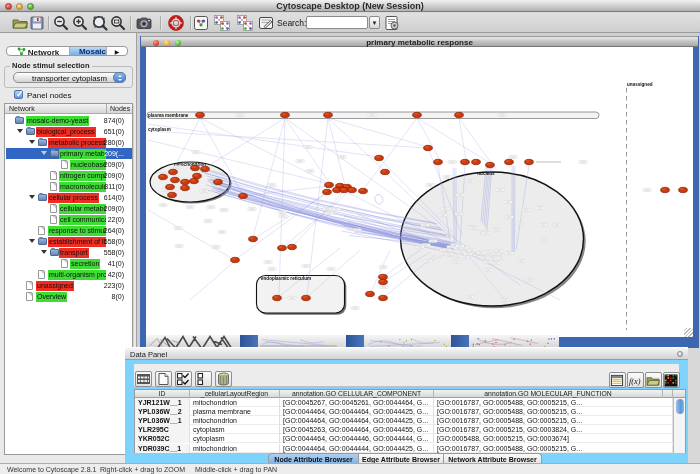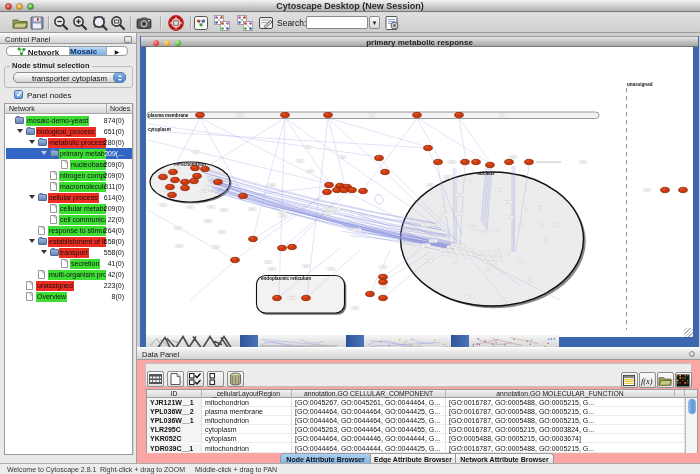--- a/index.html
+++ b/index.html
@@ -20,21 +20,21 @@
 #searchdd{position:absolute;left:369px;top:3px;width:11px;height:13px;background:linear-gradient(#fdfdfd,#d8d8d8);border:1px solid #8a8a8a;border-radius:2px;font-size:6px;text-align:center;line-height:13px;color:#222}
 
 #cpanel{left:0;top:33px;width:137px;height:430px;background:#e9e9e9;border-right:1px solid #a0a0a0}
 .phead{position:absolute;left:0;width:100%;height:11px;background:linear-gradient(#f6f6f6,#d2d2d2);border-top:1px solid #fff;border-bottom:1px solid #9c9c9c;font-size:7.5px;color:#222;line-height:11px}
 #cphead{top:0}
 #cphead span{margin-left:5px}
 .floatico{position:absolute;right:4px;top:2px;width:8px;height:7px;border:1px solid #8a8a8a;border-radius:1px;background:linear-gradient(#f8f8f8,#ccc)}
 
 #cptabs{position:absolute;left:6px;top:13px;width:122px;height:10px;background:#fff;border:1px solid #9a9a9a;border-radius:4px;overflow:hidden;display:flex}
 #tabNetwork{width:63px;height:100%;font-size:8px;font-weight:bold;color:#222;text-align:center;line-height:10px;border-right:1px solid #aaa}
-#tabMosaic{width:37px;height:100%;font-size:8px;font-weight:bold;color:#10316b;text-align:left;line-height:10px;background:linear-gradient(#bcd8f4,#7cb0e6);border-right:1px solid #aaa}
+#tabMosaic{width:37px;height:100%;font-size:8px;font-weight:bold;color:#10316b;text-align:right;line-height:10px;background:linear-gradient(#bcd8f4,#7cb0e6);border-right:1px solid #aaa}
 #tabArrow{flex:1;font-size:6px;text-align:center;line-height:10px;color:#111}
 
 #grpbox{position:absolute;left:4px;top:33px;width:129px;height:22px;border:1px solid #bbb;border-radius:3px}
 #grplbl{position:absolute;left:10px;top:28px;font-size:7.5px;font-weight:bold;color:#222;background:#e9e9e9;padding:0 2px}
 #combo{position:absolute;left:13px;top:39px;width:113px;height:11px;background:linear-gradient(#ffffff,#e4e4e4 60%,#d2d2d2);border:1px solid #8e8e8e;border-radius:5px;font-size:7.8px;color:#111;text-align:center;line-height:11px}
 #combobtn{position:absolute;left:113px;top:39px;width:13px;height:11px;background:linear-gradient(#8ab4ea,#4a83cc);border:1px solid #5a7ca8;border-radius:5px}
 #combobtn:before{content:"";position:absolute;left:3.5px;top:1.5px;border-left:2.6px solid transparent;border-right:2.6px solid transparent;border-bottom:2.6px solid #fff}
 #combobtn:after{content:"";position:absolute;left:3.5px;bottom:1.5px;border-left:2.6px solid transparent;border-right:2.6px solid transparent;border-top:2.6px solid #fff}
 #chk{position:absolute;left:14px;top:57px;width:9px;height:9px;background:linear-gradient(#b8d4f0,#5d97dc);border:1px solid #4a74a8;border-radius:2px}
 #chk:after{content:"\2713";position:absolute;left:1px;top:-2px;font-size:9px;font-weight:bold;color:#fff}
@@ -61,21 +61,21 @@
 #iwintitle .t1{left:12px;top:2.5px;width:6px;height:6px;background:radial-gradient(circle at 35% 30%,#ff9a90,#df443a 60%,#a8201a)}
 #iwintitle .t2{left:23px;top:2.5px;width:6px;height:6px;background:radial-gradient(circle at 35% 30%,#ffe2a0,#f0a832 60%,#b87b18)}
 #iwintitle .t3{left:34px;top:2.5px;width:6px;height:6px;background:radial-gradient(circle at 35% 30%,#c2f0a8,#58b83c 60%,#2f7d1e)}
 #iwtext{position:absolute;left:0;top:1px;width:100%;text-align:center;font-size:8px;font-weight:bold;color:#222}
 #canvas{position:absolute;left:6px;top:11px;width:547px;height:290px;background:#fff}
 #grip{position:absolute;right:0;bottom:0;width:9px;height:9px;background:repeating-linear-gradient(135deg,#fff 0 1.5px,#b8b8b8 1.5px 2.5px)}
 
 #strip{position:absolute;left:6px;top:298.5px;width:413px;height:13.5px;background:linear-gradient(#f6f6f6,#d4d4d4)}
 .bluetile{position:absolute;top:0;width:18px;height:13.5px;background:linear-gradient(90deg,#2e5496,#4a74ba)}
 
-#dpanel{left:137px;top:347px;width:563px;height:116px;background:#fca5a5}
+#dpanel{left:125px;top:347px;width:563px;height:116px;background:#7dd3fc}
 #dphead{top:0;height:13px;line-height:13px}
 #dphead span{margin-left:5px}
 #dpdot{position:absolute;right:5px;top:3px;width:6px;height:6px;border-radius:50%;background:radial-gradient(circle at 35% 30%,#fafafa,#b0b0b0);border:0.5px solid #888}
 .dbtn{position:absolute;width:17px;height:16px;background:linear-gradient(#fafafa,#e2e2e2);border:1px solid #8e8e8e;border-radius:2px}
 
 #dtoolbar{position:absolute;left:8px;top:16px;width:547px;height:24px;background:#ececec;border:1px solid #c0c0c0;border-radius:2px}
 #dtable{position:absolute;left:9px;top:41.5px;width:552px;height:64px;background:#fff;border:1px solid #9a9a9a}
 #dthead{position:absolute;left:0;top:0;width:100%;height:8px;background:linear-gradient(#f2f2f2,#d8d8d8);border-bottom:1px solid #9f9f9f;font-size:6.8px;color:#222}
 .dth{position:absolute;top:0;height:8px;line-height:8px;text-align:center;border-right:1px solid #b4b4b4}
 .drow{position:absolute;left:0;width:538px;height:9.2px;font-size:7px;color:#111;border-bottom:1px solid #ececec}
@@ -191,21 +191,20 @@
       </svg>
     <div class="sep" style="left:48px"></div>
     <div class="sep" style="left:130px"></div>
     <div class="sep" style="left:160px"></div>
     <div class="sep" style="left:190px"></div>
     <span id="searchlbl">Search:</span>
     <div id="searchbox"></div>
     <div id="searchdd">▼</div>
   </div>
   <div class="abs" id="cpanel">
-    <div class="phead" id="cphead"><span>Control Panel</span><div class="floatico"></div></div>
     <div id="cptabs">
       <div id="tabNetwork"><svg width="9" height="9" viewBox="0 0 9 9" style="vertical-align:-1px;margin-right:2px">
             <circle cx="2" cy="2" r="1.4" fill="#2a2"></circle>
             <circle cx="7" cy="2.5" r="1.4" fill="#2a2"></circle>
             <circle cx="4.5" cy="7" r="1.4" fill="#2a2"></circle>
             <path d="M2 2 L7 2.5 L4.5 7 z" fill="none" stroke="#383" stroke-width="0.7"></path>
           </svg>Network</div>
         <div id="tabMosaic">Mosaic</div>
         <div id="tabArrow">▶</div>
     </div>

